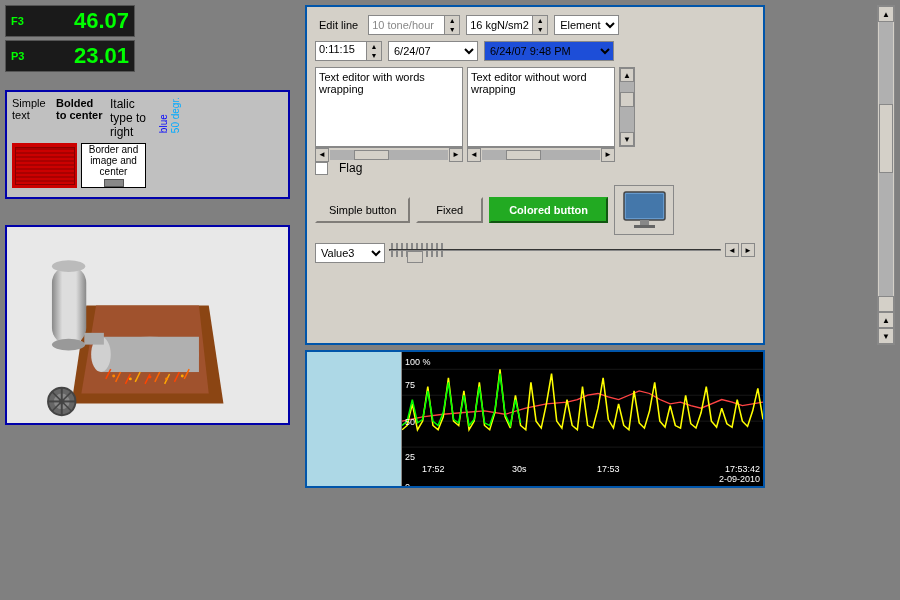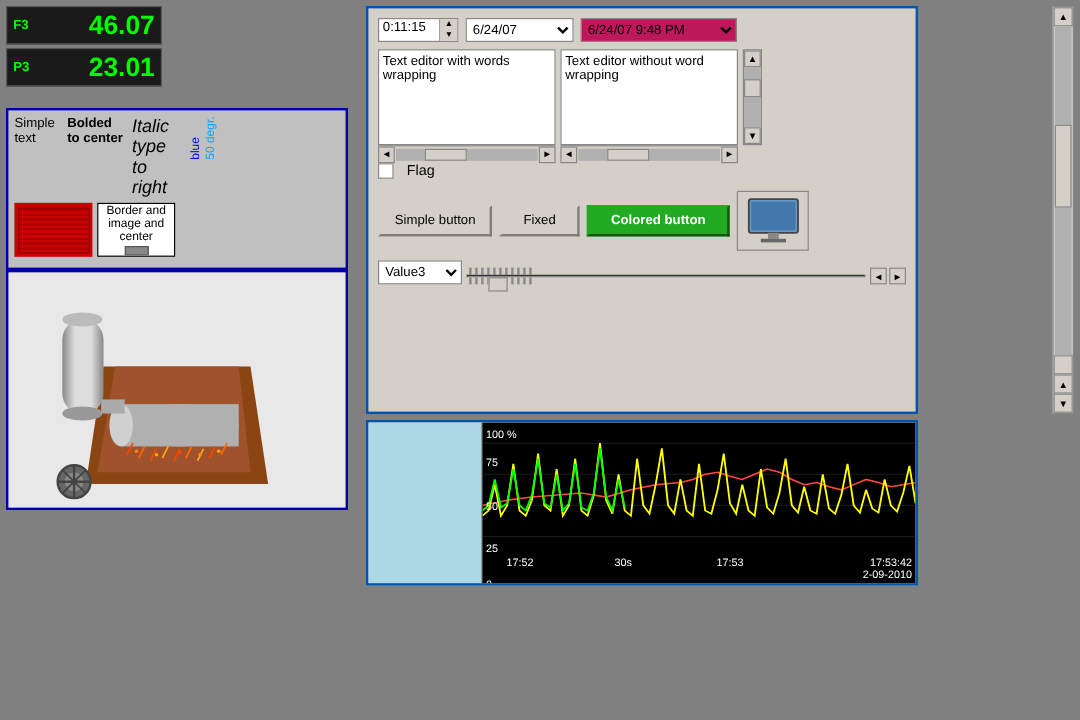--- a/index.html
+++ b/index.html
@@ -55,21 +55,21 @@
 
     .widget-row {
       display: flex;
       gap: 4px;
       margin-bottom: 4px;
       align-items: flex-start;
     }
 
     .w-simple { font-size: 11px; color: #000; width: 40px; }
     .w-bold { font-size: 11px; font-weight: bold; color: #000; text-align: left; width: 50px; }
-    .w-italic { font-size: 15px; font-style: italic; color: #000; width: 45px; }
+    .w-italic { font-size: 12px; color: #000; width: 45px; }
 
     .w-rotated-container {
       display: flex;
       flex-direction: row;
       gap: 2px;
     }
 
     .w-rotate-blue {
       font-size: 10px;
       color: #0000ff;
@@ -249,21 +249,21 @@
       border: 1px solid #888;
       background: white;
       font-size: 11px;
       padding: 1px;
       height: 20px;
       width: 90px;
     }
 
     .datetime-select {
       border: 1px solid #888;
-      background: #be185d;
+      background: #1d4ed8;
       font-size: 11px;
       padding: 1px;
       height: 20px;
       width: 130px;
     }
 
     .text-editor-box {
       border: 1px solid #888;
       background: white;
       width: 148px;
@@ -423,21 +423,21 @@
       background: #d4d0c8;
       border: 1px solid #888;
       display: flex;
       align-items: center;
       justify-content: center;
     }
 
     
     .bottom-scroll-row {
       display: flex;
-      align-items: flex-end;
+      align-items: flex-start;
       gap: 4px;
     }
 
     .value-select {
       border: 1px solid #888;
       background: white;
       font-size: 11px;
       padding: 1px;
       height: 20px;
       width: 70px;
@@ -648,20 +648,43 @@
 
     <line x1="55" y1="164" x2="55" y2="192" stroke="#444" stroke-width="2"></line>
     <line x1="41" y1="178" x2="69" y2="178" stroke="#444" stroke-width="2"></line>
     <line x1="45" y1="168" x2="65" y2="188" stroke="#444" stroke-width="1.5"></line>
     <line x1="65" y1="168" x2="45" y2="188" stroke="#444" stroke-width="1.5"></line>
   </svg>
 </div>
 
 <div class="main-panel">
 
+  <div class="row1">
+    <span class="edit-line-label">Edit line</span>
+
+    <div class="input-spinner">
+      <input type="text" value="10 tone/hour" style="color: rgb(136, 136, 136);">
+      <div class="spinner-btns">
+        <button class="spin-btn">▲</button>
+        <button class="spin-btn">▼</button>
+      </div>
+    </div>
+
+    <div class="kgn-spinner">
+      <input type="text" value="16 kgN/sm2" style="">
+      <div class="spinner-btns">
+        <button class="spin-btn">▲</button>
+        <button class="spin-btn">▼</button>
+      </div>
+    </div>
+
+    <select class="element-select">
+      <option>Element</option>
+    </select>
+  </div>
 
   <div class="row2">
     <div class="time-spinner">
       <input type="text" value="0:11:15" style="">
       <div class="spinner-btns">
         <button class="spin-btn">▲</button>
         <button class="spin-btn">▼</button>
       </div>
     </div>
 

